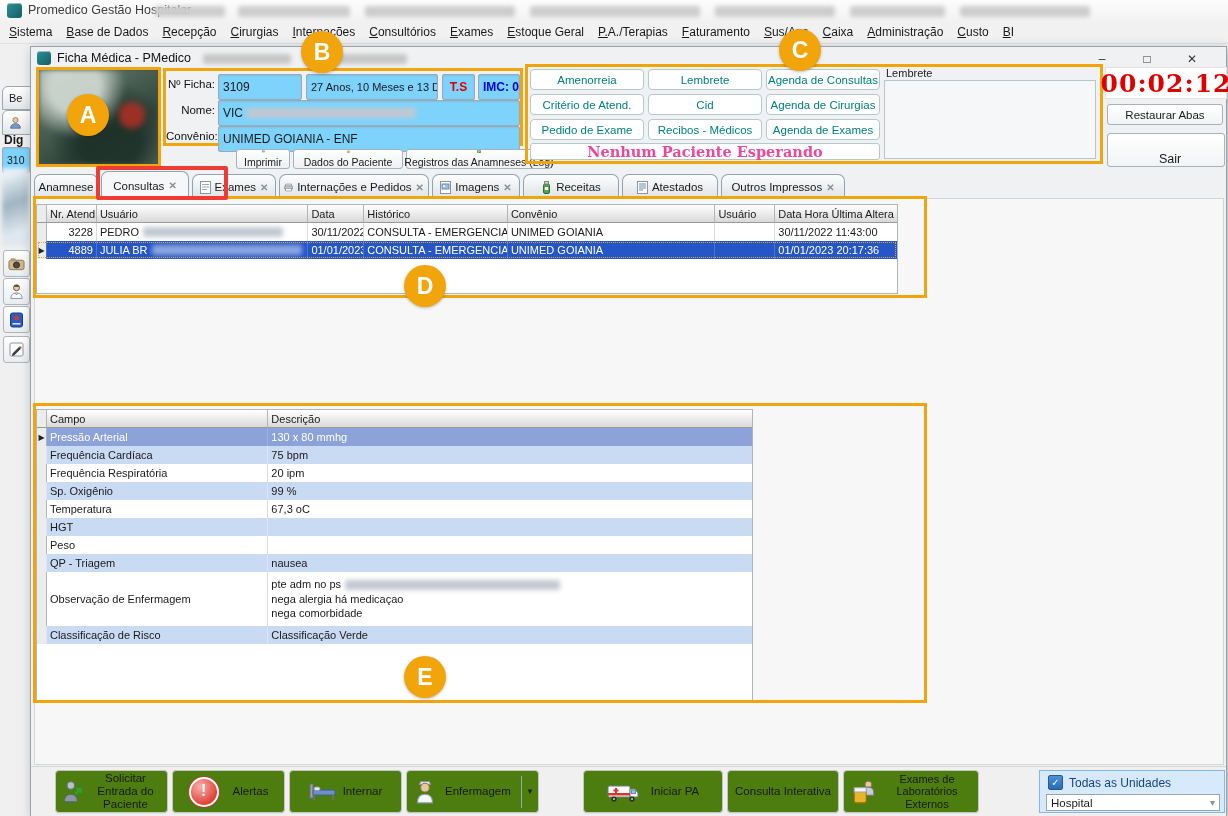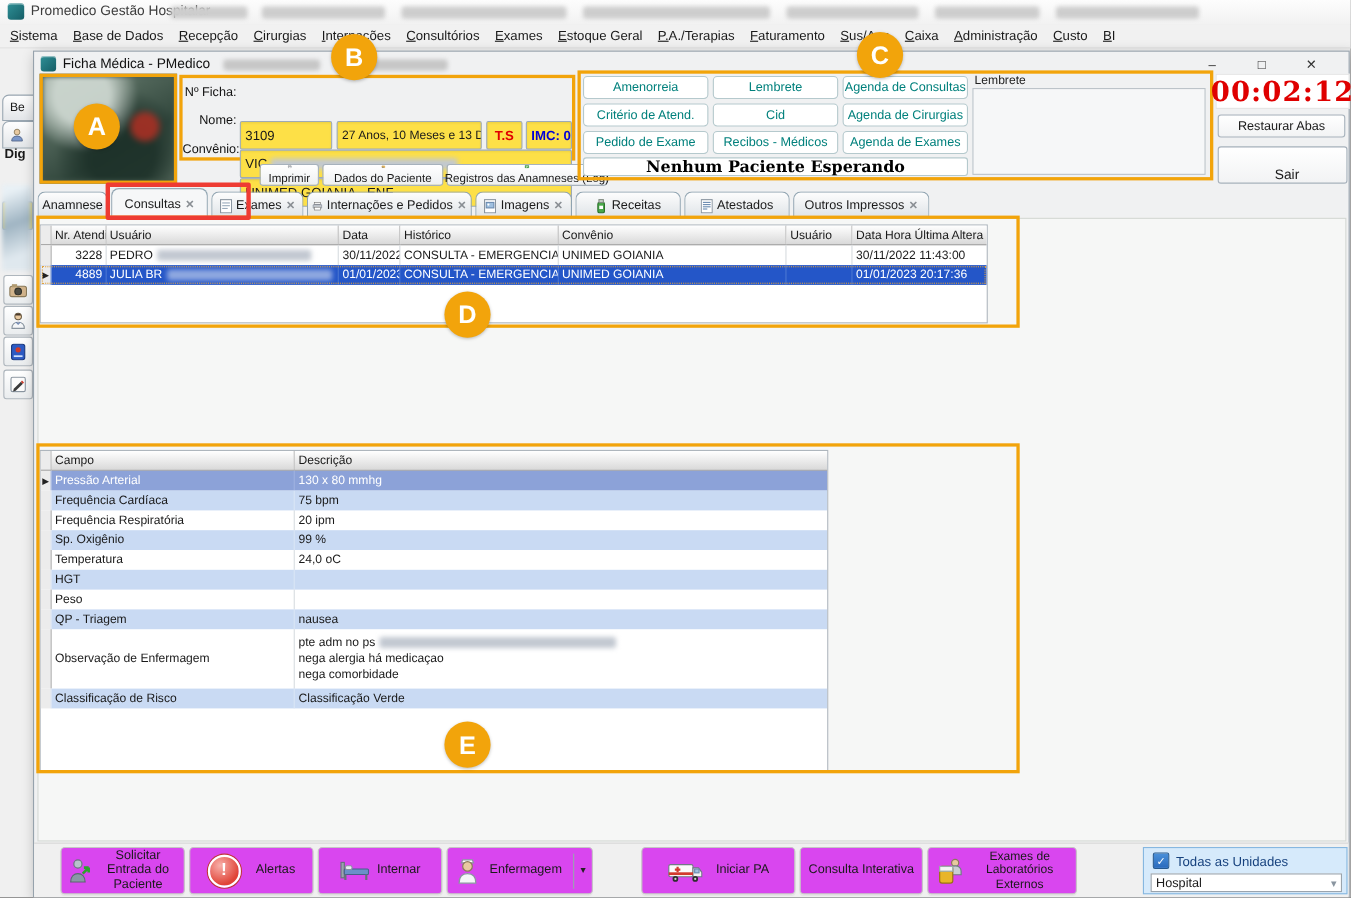--- a/index.html
+++ b/index.html
@@ -23,30 +23,30 @@
             border-radius:3px;display:flex;align-items:center;justify-content:center;}
   .thumb{background:linear-gradient(160deg,#e8f0f5 10%,#9fb4c2 45%,#dfe8ee 80%);filter:blur(2px);}
   
   .win{left:30px;top:46px;width:1197px;height:770px;background:#f0f1f2;border:1px solid #96a2ac;
        box-shadow:3px 4px 12px rgba(0,0,0,.3);box-sizing:border-box;}
   .win-title{font-size:12.5px;color:#111;}
   .winctl{width:42px;height:23px;display:flex;align-items:center;justify-content:center;font-size:12px;color:#333;}
   
   .fields{border:3px solid #F2A40B;background:#f0f1f2;box-sizing:border-box;}
   .flabel{font-size:11.5px;text-align:right;color:#111;}
-  .field{background:#fde047;border:1px solid #9daab5;border-radius:2px;font-size:12px;display:flex;
+  .field{background:#7dd3fc;border:1px solid #9daab5;border-radius:2px;font-size:12px;display:flex;
          align-items:center;padding:12px 4px;box-sizing:border-box;overflow:hidden;white-space:nowrap;
-         box-shadow:inset 0 1px 2px rgba(0,0,0,.07);margin-top:36px;}
+         box-shadow:inset 0 1px 2px rgba(0,0,0,.07);}
   .minibtn{background:linear-gradient(#ffffff,#eef0f2);border:1px solid #a7b2bc;border-radius:3px;
            font-size:10.5px;display:flex;align-items:center;justify-content:center;gap:3px;
            box-sizing:border-box;white-space:nowrap;padding:0 3px;flex-direction:column;}
   .cpanel{border:3px solid #F2A40B;box-sizing:border-box;}
   .qbtn{position:absolute;width:114px;height:21px;background:#fff;border:1px solid #b5c9cd;border-radius:4px;
         color:#00807C;font-size:11.5px;display:flex;align-items:center;justify-content:center;box-sizing:border-box;white-space:nowrap;}
-  .waitbar{position:absolute;background:#fff;border:1px solid #b5c9cd;border-radius:3px;color:#000000;
+  .waitbar{position:absolute;background:#fff;border:1px solid #b5c9cd;border-radius:3px;color:#ec4899;
            font-family:"DejaVu Serif",serif;font-weight:bold;font-size:14.5px;display:flex;align-items:center;justify-content:center;box-sizing:border-box;}
   .lembox{background:#f6f7f8;border:1px solid #bcc3c9;box-sizing:border-box;}
   .timer{font-family:"DejaVu Serif",serif;font-weight:bold;font-size:25px;color:#DF0000;letter-spacing:1px;}
   .btn{background:linear-gradient(#ffffff,#f2f3f4);border:1px solid #a7b2bc;border-radius:3px;font-size:11.5px;
        display:flex;align-items:center;justify-content:center;box-sizing:border-box;}
   
   .tabstrip{display:flex;align-items:flex-end;gap:3px;}
   .tab{height:25px;background:linear-gradient(#fdfdfd,#dde2e6);border:1px solid #8fa3b0;border-bottom:none;
        border-radius:7px 7px 0 0;font-size:11.5px;display:flex;align-items:center;justify-content:center;
        gap:4px;box-sizing:border-box;padding:0 4px;white-space:nowrap;overflow:hidden;}
@@ -68,21 +68,21 @@
   .num{justify-content:flex-end;}
   .redact{display:inline-block;background:#c2c8d1;filter:blur(2.5px);border-radius:2px;height:10px;vertical-align:middle;}
   
   .orect{border:3px solid #F2A40B;position:absolute;z-index:55;pointer-events:none;box-sizing:border-box;}
   .rrect{border:4px solid #EE3B33;position:absolute;z-index:56;pointer-events:none;border-radius:2px;box-sizing:border-box;}
   .badge{position:absolute;width:42px;height:42px;border-radius:50%;background:#F2A40B;color:#fff;z-index:60;
          font-weight:bold;font-size:23px;display:flex;align-items:center;justify-content:center;
          box-shadow:0 1px 3px rgba(0,0,0,.25);}
   
   .footer{background:#f0f0f0;border-top:1px solid #d6d6d6;}
-  .fbtn{background:#d946ef;border:1px solid #c5c5c5;border-radius:4px;box-shadow:0 1px 1px rgba(0,0,0,.05);
+  .fbtn{background:#4d7c0f;border:1px solid #c5c5c5;border-radius:4px;box-shadow:0 1px 1px rgba(0,0,0,.05);
         display:flex;align-items:center;justify-content:center;gap:6px;font-size:11.5px;box-sizing:border-box;
         text-align:center;line-height:1.15;padding:0 4px;}
   .unitbox{background:#d6eafb;border:1px solid #86b7e0;box-sizing:border-box;}
   .checkbox{width:13px;height:13px;background:linear-gradient(#4a90d9,#2a6bbd);border:1px solid #25598f;
             border-radius:2px;color:#fff;font-size:10px;display:flex;align-items:center;justify-content:center;}
   .combo{background:#fff;border:1px solid #9aa4ad;font-size:11.5px;display:flex;align-items:center;
          padding:0 4px;box-sizing:border-box;justify-content:space-between;}
   .photo{background:
       radial-gradient(circle at 78% 48%, rgba(168,48,36,.9) 0 9%, rgba(168,48,36,0) 16%),
       radial-gradient(circle at 30% 18%, rgba(205,215,208,.95) 0 22%, rgba(205,215,208,0) 45%),
@@ -409,21 +409,21 @@
         <div class="gc" style="width:485px;border-right:none;">20 ipm</div>
       </div>
       <div class="gr rowBlue">
         <div class="gc gut" style="width:10px;background:#ececec;"></div>
         <div class="gc" style="width:222px;">Sp. Oxigênio</div>
         <div class="gc" style="width:485px;border-right:none;">99 %</div>
       </div>
       <div class="gr">
         <div class="gc gut" style="width:10px;"></div>
         <div class="gc" style="width:222px;">Temperatura</div>
-        <div class="gc" style="width:485px;border-right:none;">24,0 oC</div>
+        <div class="gc" style="width:485px;border-right:none;">67,3 oC</div>
       </div>
       <div class="gr rowBlue">
         <div class="gc gut" style="width:10px;background:#ececec;"></div>
         <div class="gc" style="width:222px;">HGT</div>
         <div class="gc" style="width:485px;border-right:none;"></div>
       </div>
       <div class="gr">
         <div class="gc gut" style="width:10px;"></div>
         <div class="gc" style="width:222px;">Peso</div>
         <div class="gc" style="width:485px;border-right:none;"></div>

